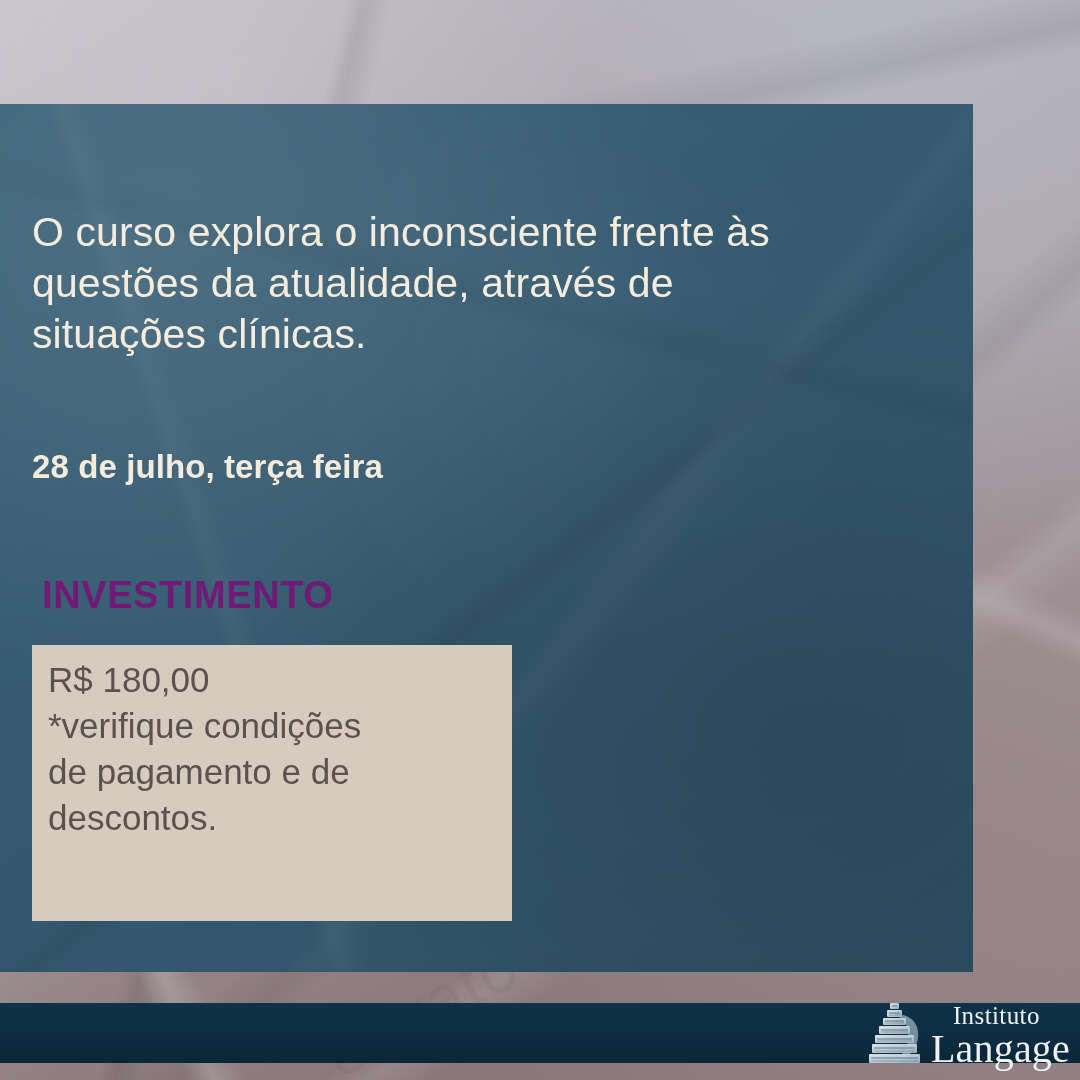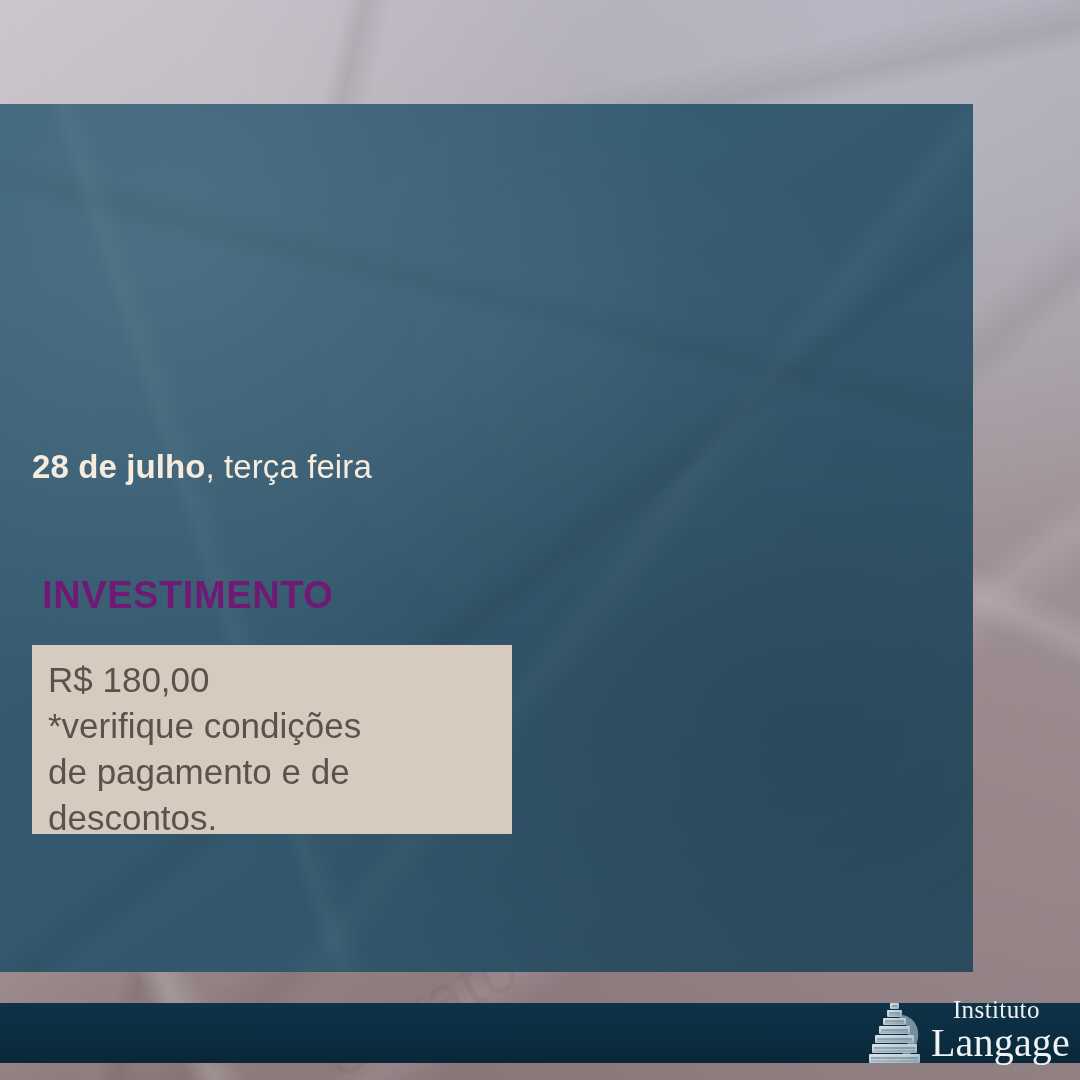--- a/index.html
+++ b/index.html
@@ -109,39 +109,39 @@
   .datetime {
     position: absolute;
     left: 32px;
     top: 444px;
     color: #f6ecdd;
     font-size: 33px;
     line-height: 1.38;
     letter-spacing: .1px;
   }
   .datetime .strong { font-weight: 700; }
-  .datetime .light  { font-weight: 400; }
+  .datetime .light  { font-weight: 700; }
   .datetime-line2   { font-weight: 700; }
 
   .investimento {
     position: absolute;
     left: 42px;
     top: 574px;
     color: #701a75;
     font-size: 38px;
     font-weight: 700;
     letter-spacing: .6px;
   }
 
   .price-box {
     position: absolute;
     left: 32px;
     top: 645px;
     width: 480px;
-    height: 189px;
+    height: 276px;
     background: #d7cbbf;
     padding: 12px 16px 0 16px;
   }
   .price-text {
     color: #5b524d;
     font-size: 35px;
     line-height: 1.31;
     font-weight: 400;
     white-space: pre-line;
   }
@@ -165,21 +165,21 @@
     letter-spacing: .2px;
   }
 
   
   .logo {
     position: absolute;
     right: 10px;
     top: -6px;
     height: 72px;
     display: flex;
-    align-items: flex-start;
+    align-items: flex-end;
     gap: 4px;
   }
   .logo-mark {
     width: 64px;
     height: 72px;
     position: relative;
     flex: none;
   }
   .logo-words {
     display: flex;
@@ -214,20 +214,21 @@
     <span>envato elements</span>
     <span>envato elements</span>
     <span>envato elements</span>
     <span>envato elements</span>
   </div>
 
   <div class="panel">
     <div class="panel-texture"></div>
   </div>
 
+  <div class="lede">O curso explora o inconsciente frente às questões da atualidade, através de situações clínicas.</div>
 
   <div class="datetime">
     <div><span class="strong">28 de julho</span><span class="light">, terça feira</span></div>
   </div>
 
   <div class="investimento">INVESTIMENTO</div>
 
   <div class="price-box">
     <div class="price-text">R$ 180,00
 *verifique condições

